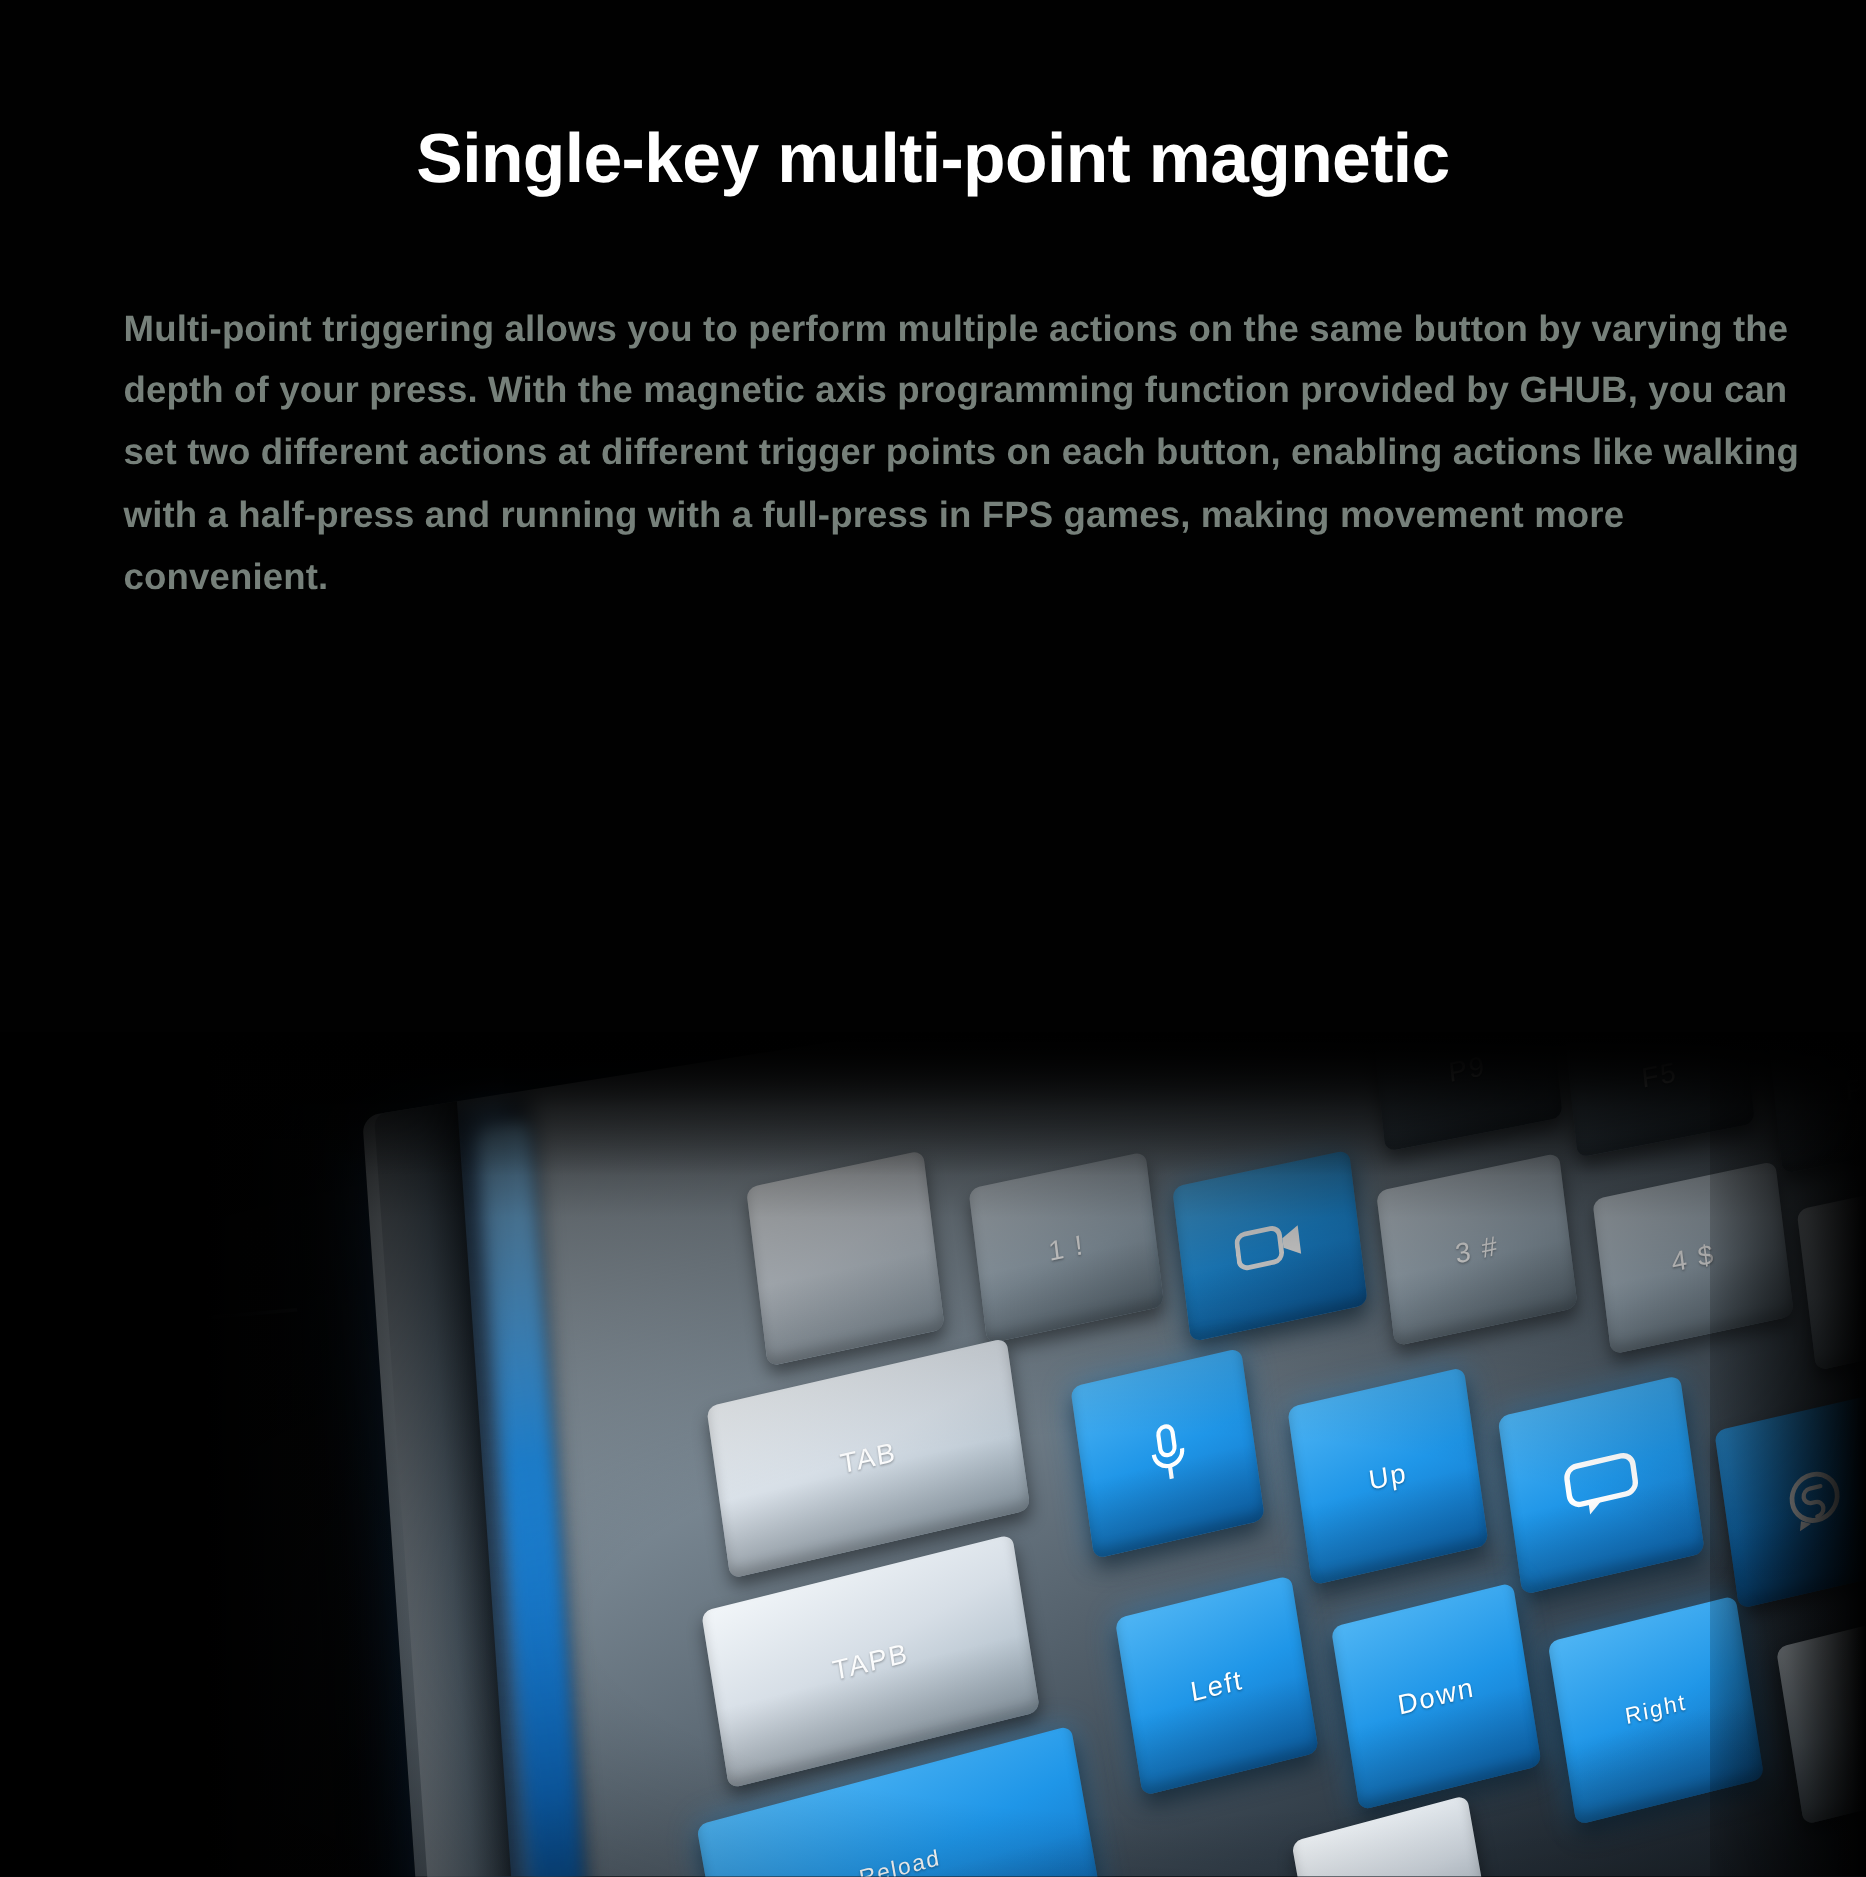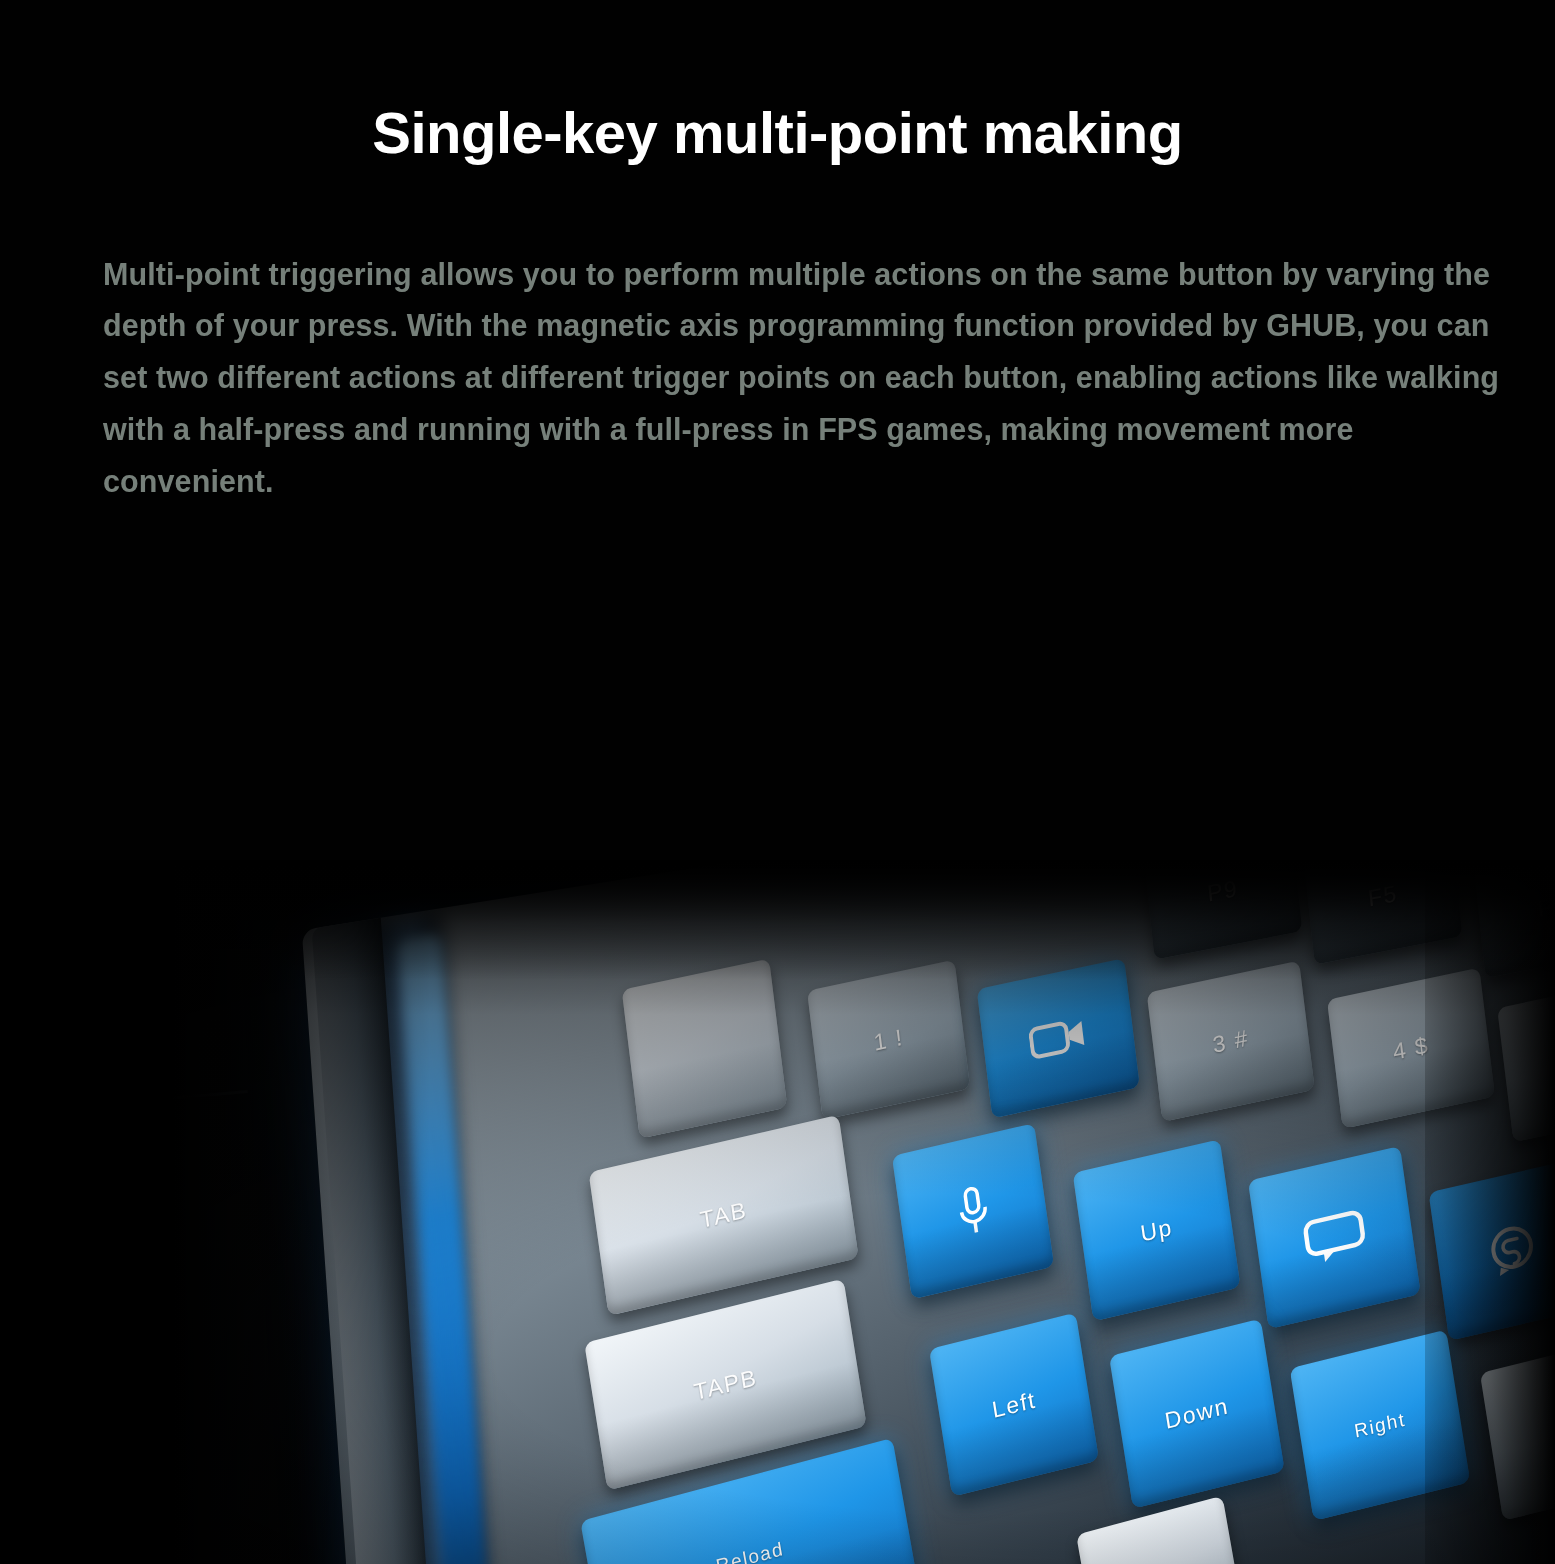--- a/index.html
+++ b/index.html
@@ -215,21 +215,21 @@
     height: 120px;
     background: linear-gradient(180deg, #000 0%, rgba(0,0,0,0) 100%);
     pointer-events: none;
   }
 </style>
 </head>
 <body>
 
 <div class="page">
 
-  <h1 class="headline">Single-key multi-point making</h1>
+  <h1 class="headline">Single-key multi-point magnetic</h1>
 
   <p class="body-copy">Multi-point triggering allows you to perform multiple actions on the same button by varying the depth of your press. With the magnetic axis programming function provided by GHUB, you can set two different actions at different trigger points on each button, enabling actions like walking with a half-press and running with a full-press in FPS games, making movement more convenient.</p>
 
   <div class="photo">
     <div class="ambient-left"></div>
 
     <div class="kb">
       <div class="kb-case"></div>
       <div class="kb-glow2"></div>
       <div class="kb-glow"></div>

